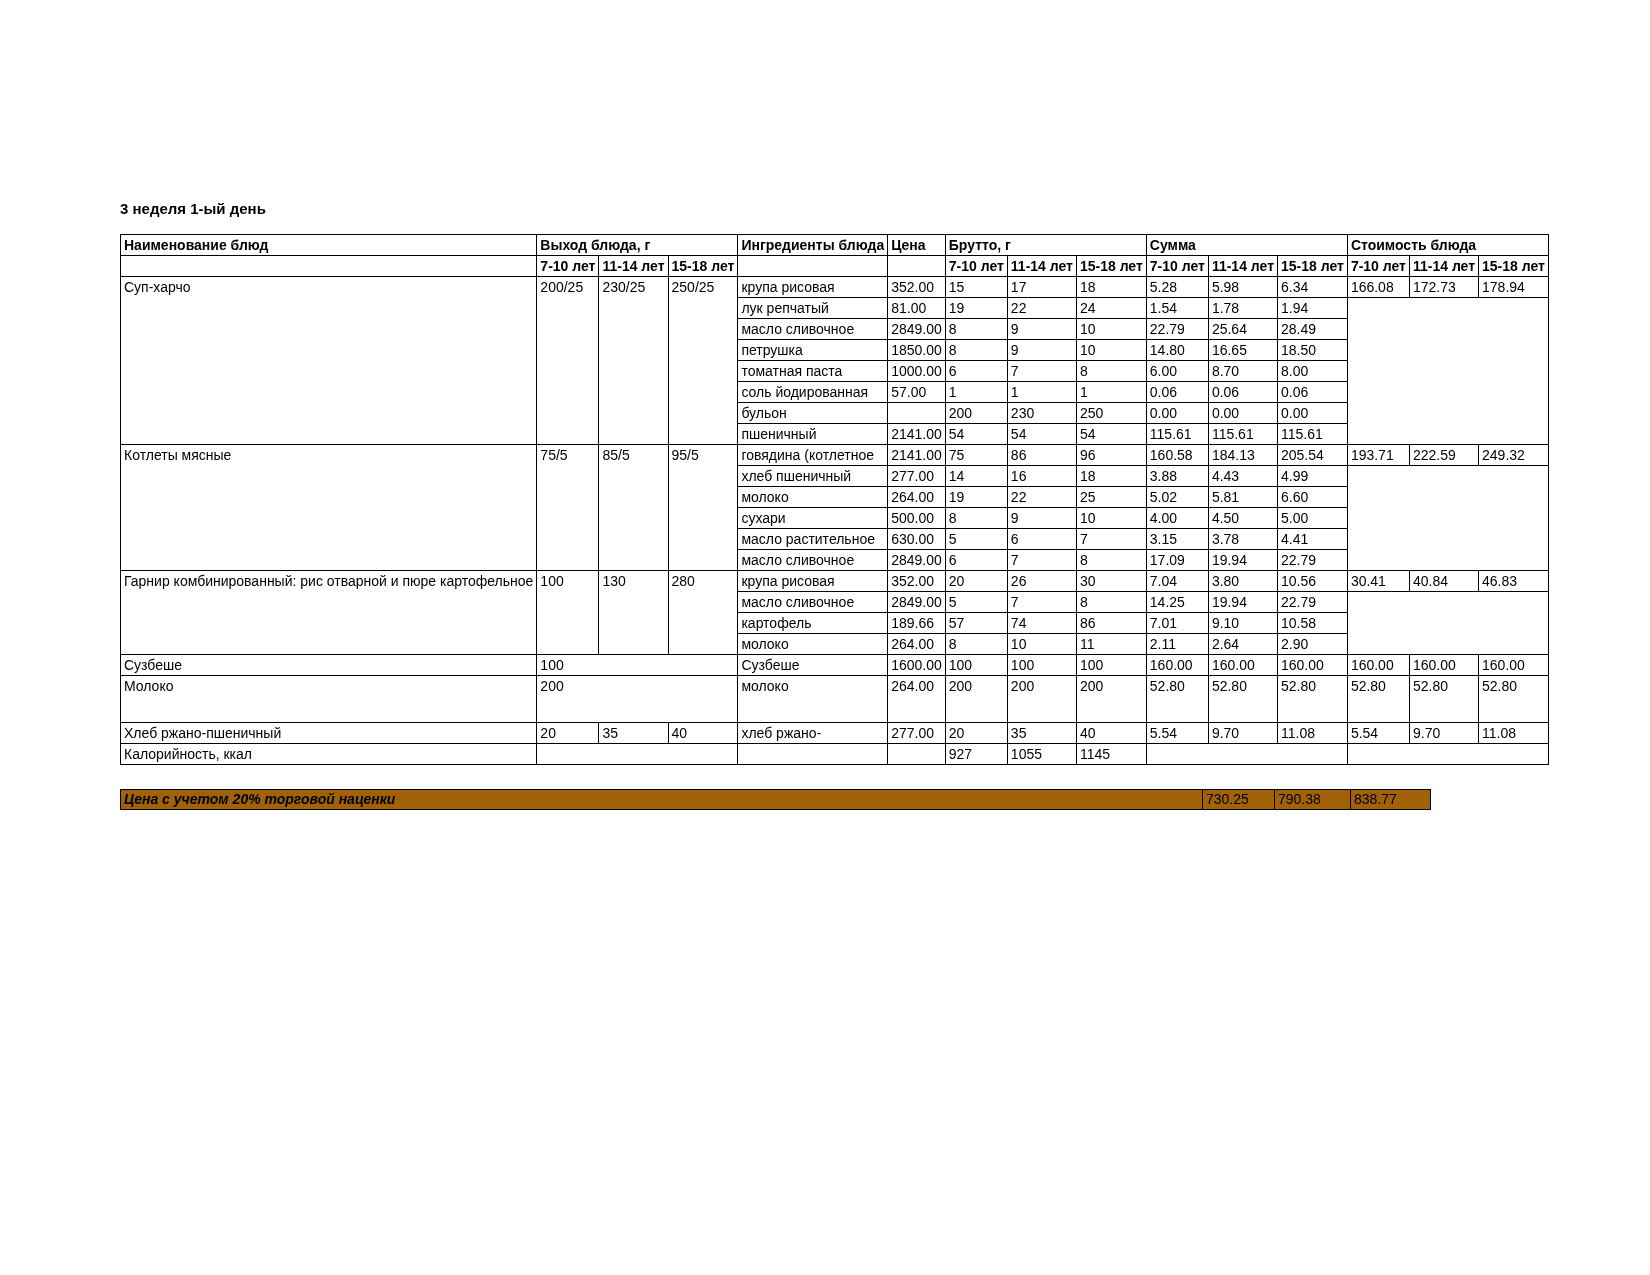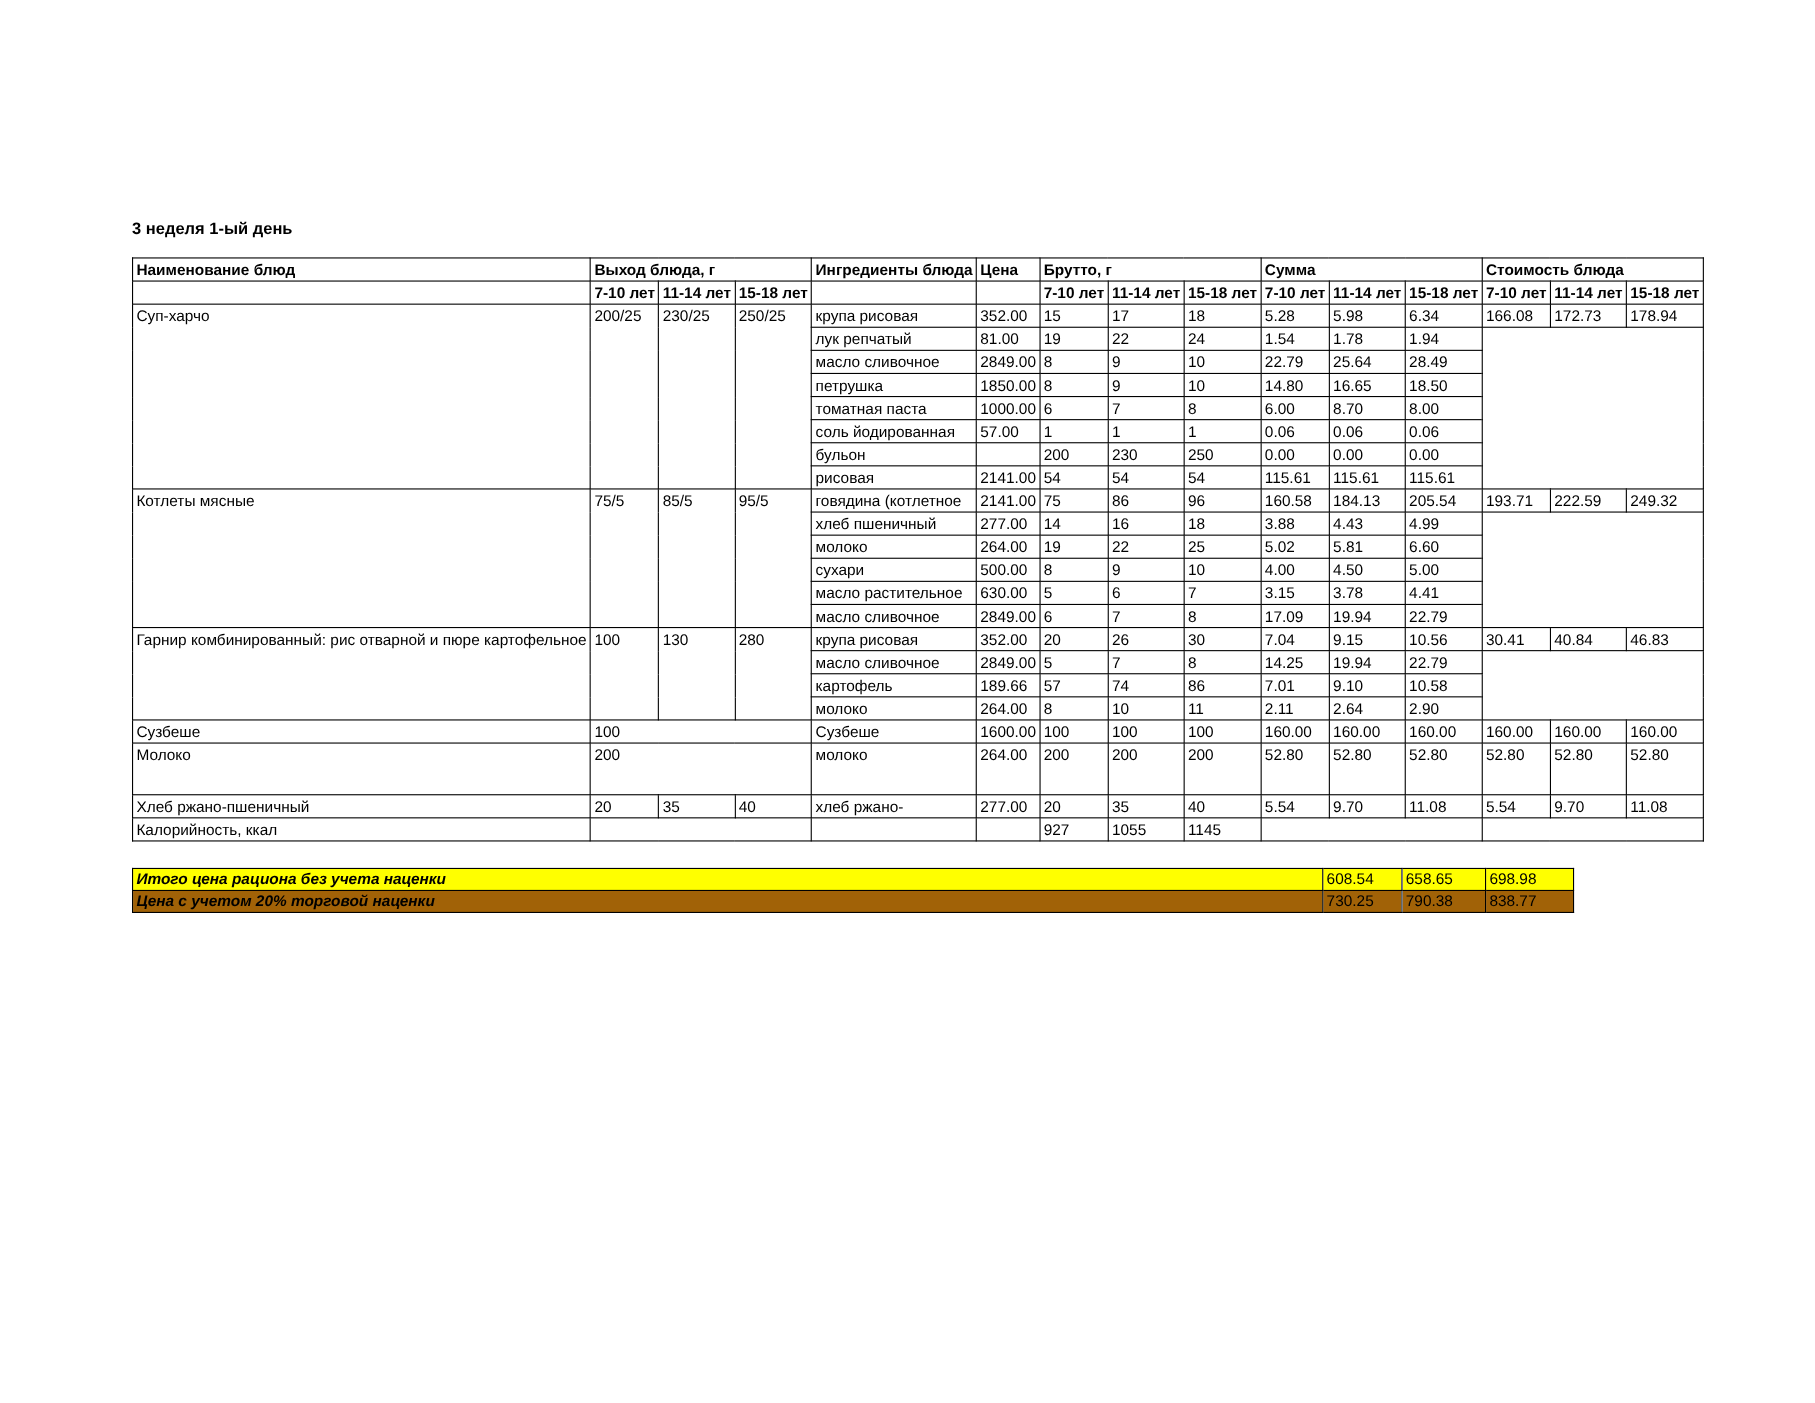--- a/index.html
+++ b/index.html
@@ -188,21 +188,21 @@
           <td class="ing">бульон</td>
           <td class="price"></td>
           <td class="num">200</td>
           <td class="num">230</td>
           <td class="num">250</td>
           <td class="num">0.00</td>
           <td class="num">0.00</td>
           <td class="num">0.00</td>
         </tr>
         <tr>
-          <td class="ing">рисовая</td>
+          <td class="ing">пшеничный</td>
           <td class="price">2141.00</td>
           <td class="num">54</td>
           <td class="num">54</td>
           <td class="num">54</td>
           <td class="num">115.61</td>
           <td class="num">115.61</td>
           <td class="num">115.61</td>
         </tr>
         <tr>
           <td rowspan="6" class="name">Котлеты мясные</td>
@@ -276,21 +276,21 @@
           <td rowspan="4" class="name">Гарнир комбинированный: рис отварной и пюре картофельное</td>
           <td rowspan="4" class="portion">100</td>
           <td rowspan="4" class="portion">130</td>
           <td rowspan="4" class="portion">280</td>
           <td class="ing">крупа рисовая</td>
           <td class="price">352.00</td>
           <td class="num">20</td>
           <td class="num">26</td>
           <td class="num">30</td>
           <td class="num">7.04</td>
-          <td class="num">9.15</td>
+          <td class="num">3.80</td>
           <td class="num">10.56</td>
           <td class="num">30.41</td>
           <td class="num">40.84</td>
           <td class="num">46.83</td>
         </tr>
         <tr>
           <td class="ing">масло сливочное</td>
           <td class="price">2849.00</td>
           <td class="num">5</td>
           <td class="num">7</td>
@@ -384,26 +384,20 @@
   <div id="gap"></div>
 
   <table class="menu summary">
     <colgroup>
       <col style="width:1082px">
         <col style="width:72px">
         <col style="width:76px">
         <col style="width:80px">
     </colgroup>
     <tbody>
-      <tr class="srow-total" style="background: rgb(255, 255, 0);">
-        <td class="slabel">Итого цена рациона без учета наценки</td>
-        <td class="num b">608.54</td>
-        <td class="num b">658.65</td>
-        <td class="num b">698.98</td>
-      </tr>
       <tr class="srow-markup" style="background: #a16207;">
         <td class="slabel">Цена с учетом 20% торговой наценки</td>
         <td class="num b">730.25</td>
         <td class="num b">790.38</td>
         <td class="num b">838.77</td>
       </tr>
     </tbody>
   </table>
 
 </div>

